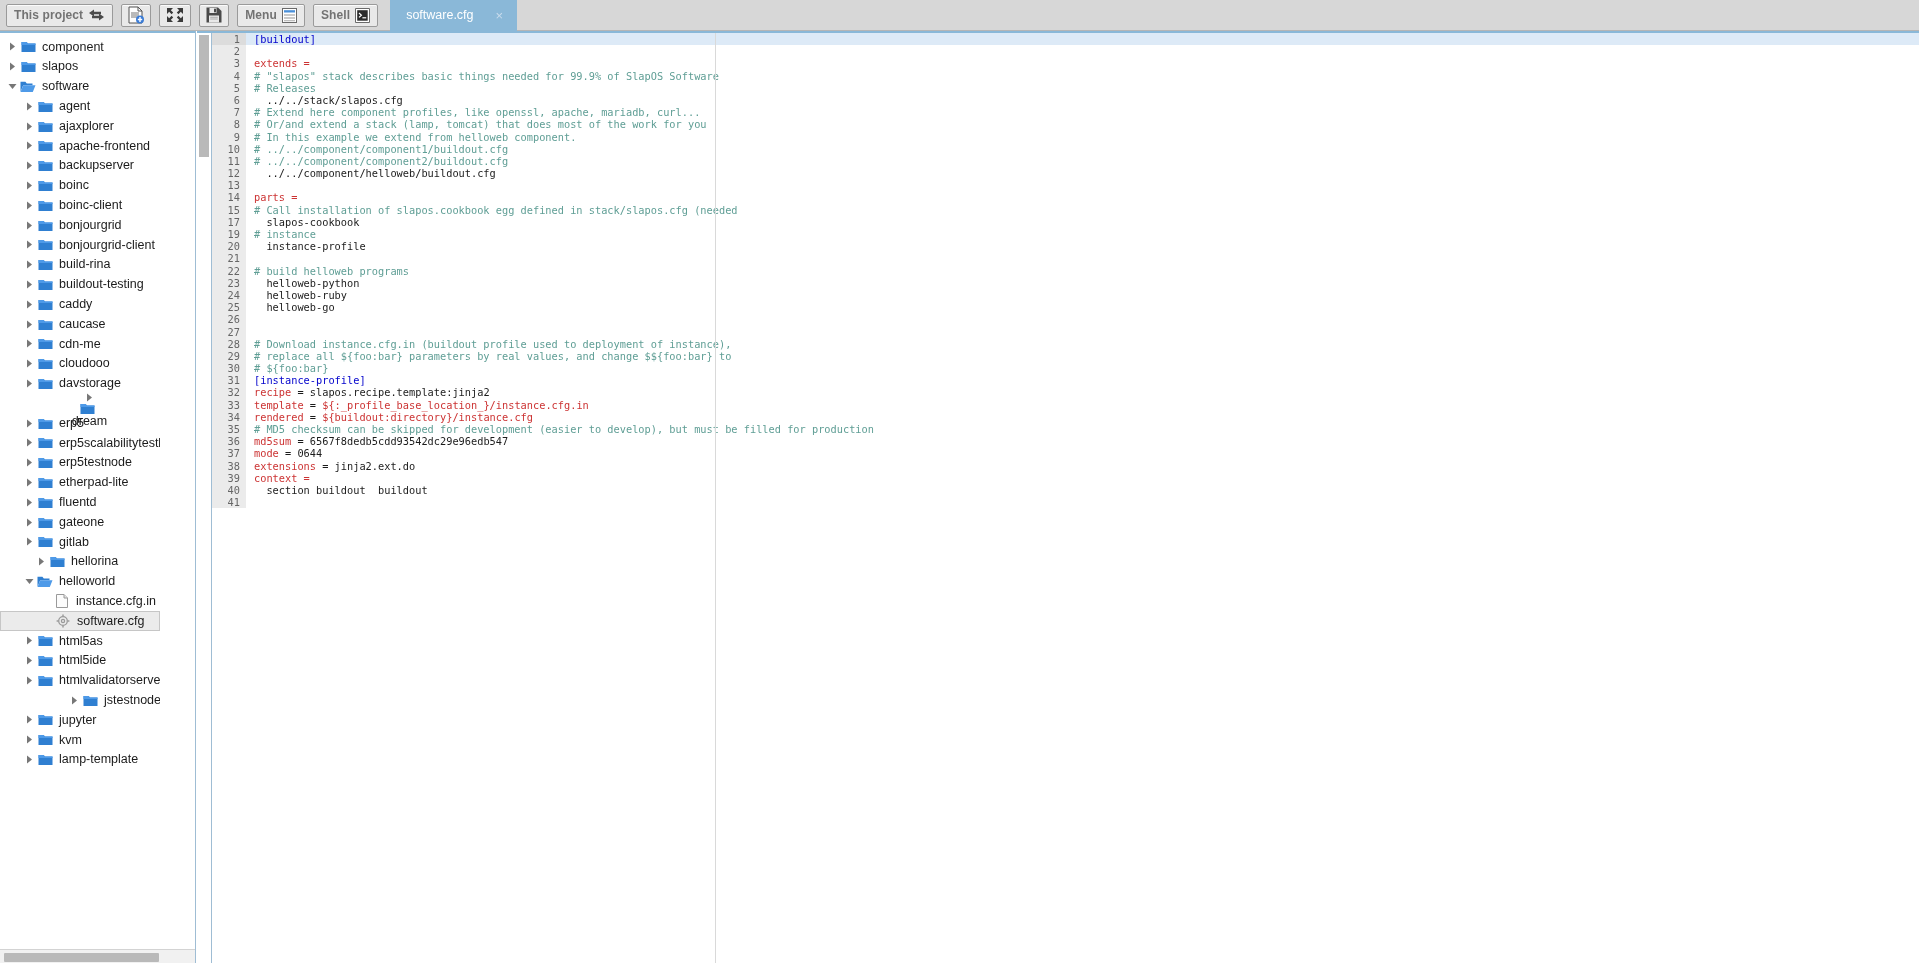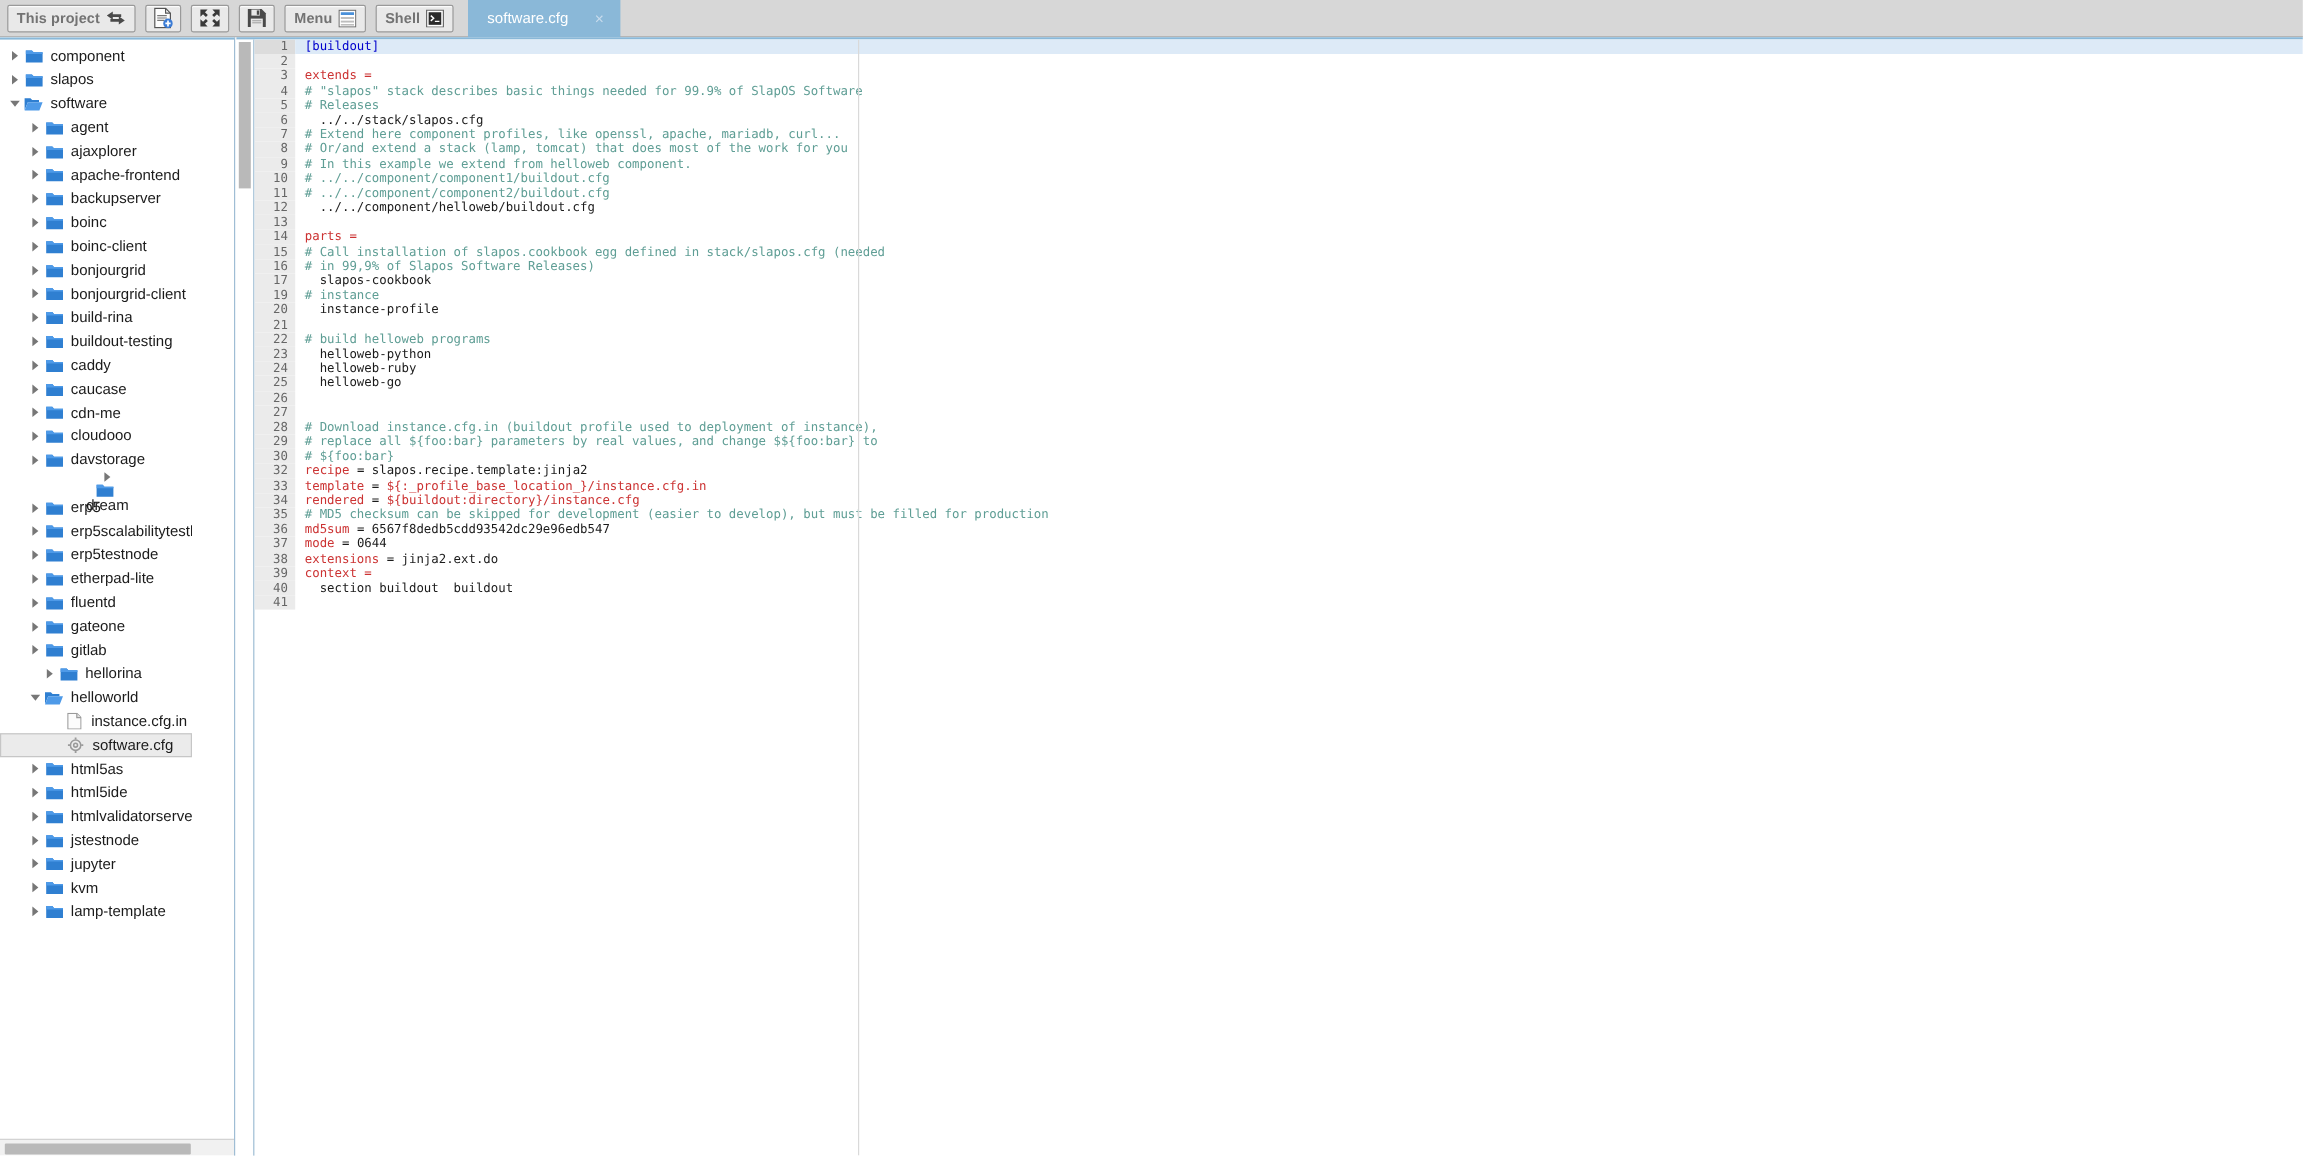--- a/index.html
+++ b/index.html
@@ -726,21 +726,21 @@
           </svg>
         </span>
         <span class="ico">
           <svg width="15" height="13" viewBox="0 0 15 13">
             <path d="M0.5 2 H5.6 L7 3.6 H14.5 V12 H0.5 Z" fill="#2f7fd1"></path>
             <path d="M0.5 2 H5.6 L7 3.6 H14.5 V4.9 H0.5 Z" fill="#4e9ae8"></path>
           </svg>
         </span>
         <span class="nlabel">htmlvalidatorserver</span>
       </div>
-      <div class="node" style="padding-left: 23px;">
+      <div class="node" style="padding-left: 23px; margin-left: 45px;">
         <span class="twisty">
           <svg width="9" height="9" viewBox="0 0 9 9">
             <path d="M2 0.5 L7 4.5 L2 8.5 Z" fill="#777"></path>
           </svg>
         </span>
         <span class="ico">
           <svg width="15" height="13" viewBox="0 0 15 13">
             <path d="M0.5 2 H5.6 L7 3.6 H14.5 V12 H0.5 Z" fill="#2f7fd1"></path>
             <path d="M0.5 2 H5.6 L7 3.6 H14.5 V4.9 H0.5 Z" fill="#4e9ae8"></path>
           </svg>
@@ -856,24 +856,20 @@
       </div>
       <div class="line">
         <span class="lnum">14</span>
         <span class="ltext"><span class="t-key">parts =</span></span>
       </div>
       <div class="line">
         <span class="lnum">15</span>
         <span class="ltext"><span class="t-com"># Call installation of slapos.cookbook egg defined in stack/slapos.cfg (needed</span></span>
       </div>
       <div class="line">
-        <span class="lnum">16</span>
-        <span class="ltext"><span class="t-com"># in 99,9% of Slapos Software Releases)</span></span>
-      </div>
-      <div class="line">
         <span class="lnum">17</span>
         <span class="ltext"><span class="t-val">  slapos-cookbook</span></span>
       </div>
       <div class="line">
         <span class="lnum">19</span>
         <span class="ltext"><span class="t-com"># instance</span></span>
       </div>
       <div class="line">
         <span class="lnum">20</span>
         <span class="ltext"><span class="t-val">  instance-profile</span></span>
@@ -912,20 +908,24 @@
       </div>
       <div class="line">
         <span class="lnum">29</span>
         <span class="ltext"><span class="t-com"># replace all ${foo:bar} parameters by real values, and change $${foo:bar} to</span></span>
       </div>
       <div class="line">
         <span class="lnum">30</span>
         <span class="ltext"><span class="t-com"># ${foo:bar}</span></span>
       </div>
       <div class="line">
+        <span class="lnum">31</span>
+        <span class="ltext"><span class="t-sec">[instance-profile]</span></span>
+      </div>
+      <div class="line">
         <span class="lnum">32</span>
         <span class="ltext"><span class="t-key">recipe</span><span class="t-op"> = </span><span class="t-val">slapos.recipe.template:jinja2</span></span>
       </div>
       <div class="line">
         <span class="lnum">33</span>
         <span class="ltext"><span class="t-key">template</span><span class="t-op"> = </span><span class="t-var">${:_profile_base_location_}/instance.cfg.in</span></span>
       </div>
       <div class="line">
         <span class="lnum">34</span>
         <span class="ltext"><span class="t-key">rendered</span><span class="t-op"> = </span><span class="t-var">${buildout:directory}/instance.cfg</span></span>

